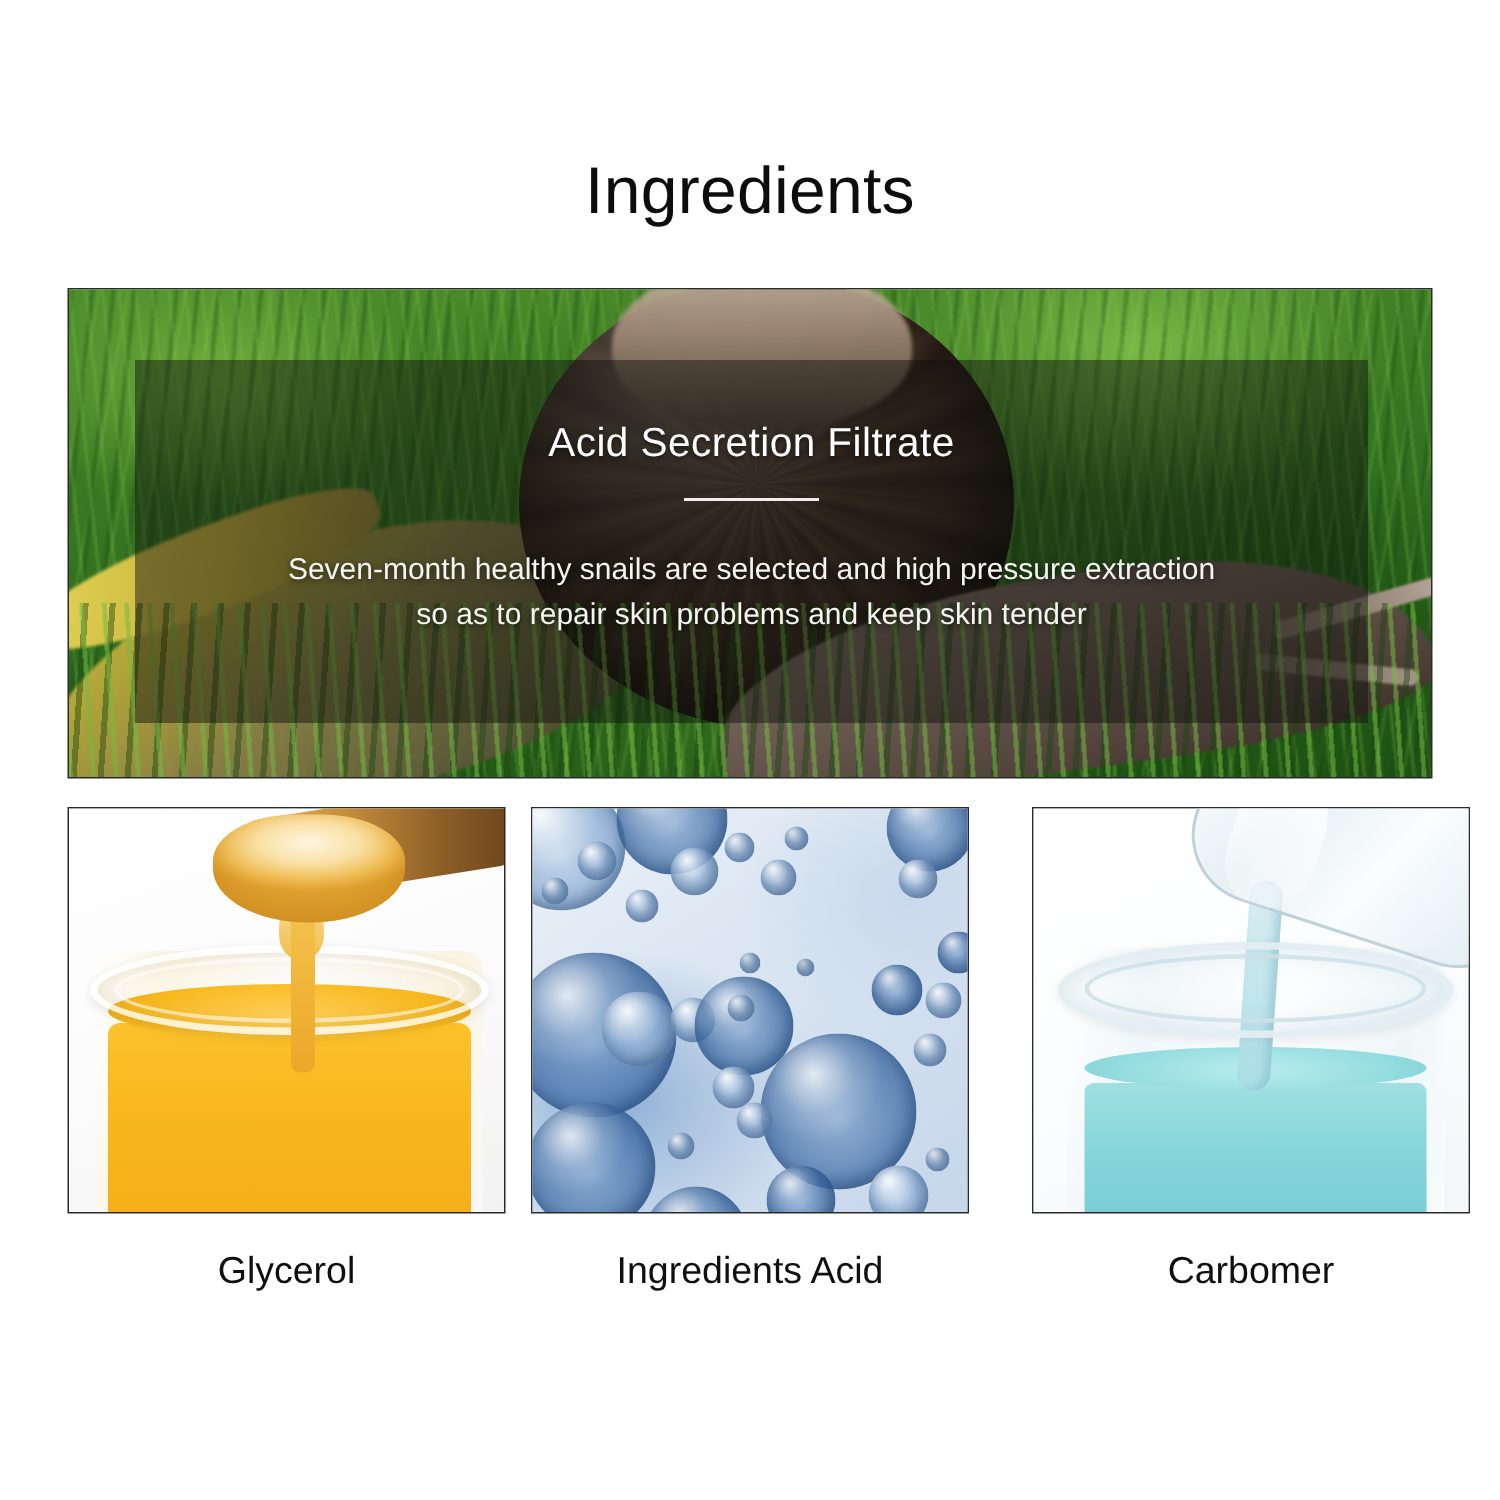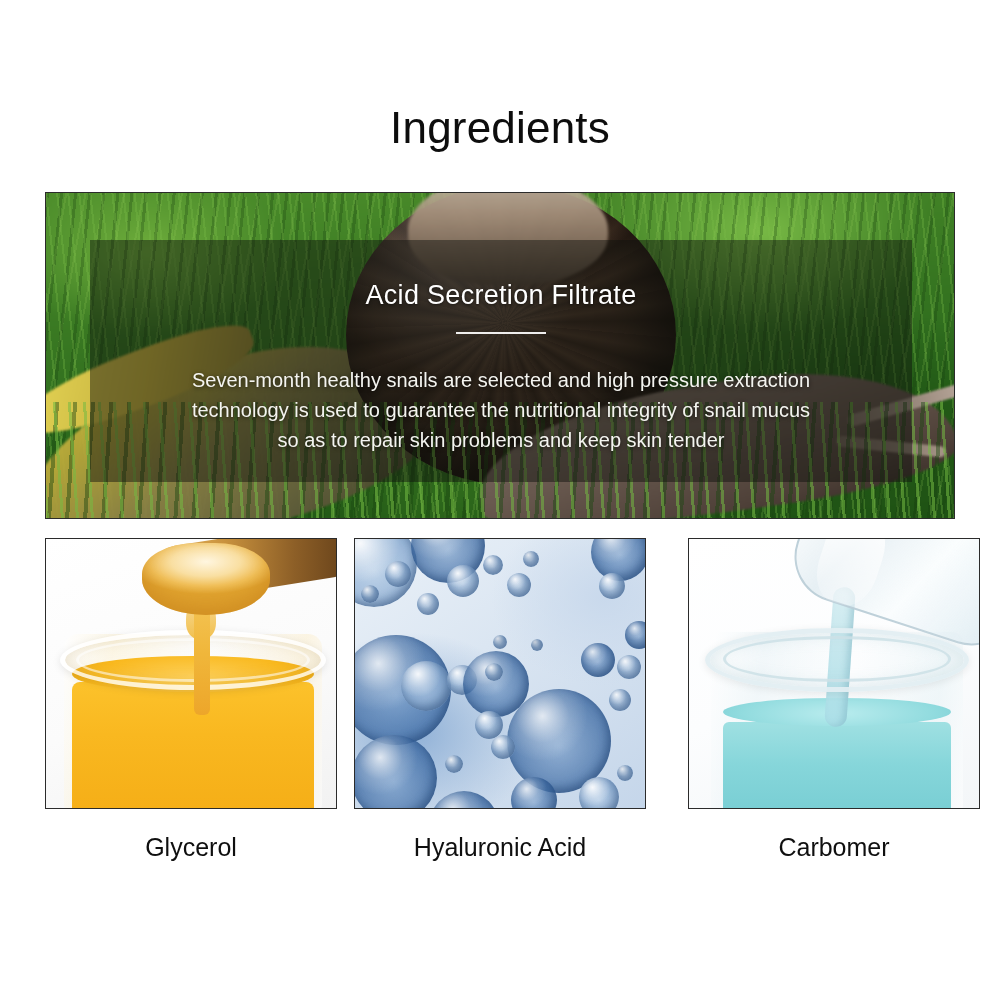--- a/index.html
+++ b/index.html
@@ -488,21 +488,20 @@
       <div class="snail-antenna-a"></div>
       <div class="snail-antenna-b"></div>
       <div class="grass-fore"></div>
     </div>
 
     <div class="hero-overlay">
       <div class="hero-heading">Acid Secretion Filtrate</div>
       <div class="hero-rule"></div>
       <div class="hero-body">
         <div>Seven-month healthy snails are selected and high pressure extraction</div>
-        <div>technology is used to guarantee the nutritional integrity of snail mucus</div>
         <div>so as to repair skin problems and keep skin tender</div>
       </div>
     </div>
 
   </div>
 
   <div class="cards">
 
     <div class="card">
       <div class="card-thumb">
@@ -548,21 +547,21 @@
         <div class="bub pale" style="left:254px;  top:150px;  width:22px;  height:22px;"></div>
         <div class="bub pale" style="left:120px;  top:172px;  width:28px;  height:28px;"></div>
         <div class="bub pale" style="left:136px;  top:196px;  width:24px;  height:24px;"></div>
         <div class="bub" style="left:-4px;   top:196px;  width:86px;  height:86px;"></div>
         <div class="bub pale" style="left:90px;   top:216px;  width:18px;  height:18px;"></div>
         <div class="bub" style="left:156px;  top:238px;  width:46px;  height:46px;"></div>
         <div class="bub" style="left:74px;   top:252px;  width:70px;  height:70px;"></div>
         <div class="bub pale" style="left:224px;  top:238px;  width:40px;  height:40px;"></div>
         <div class="bub pale" style="left:262px;  top:226px;  width:16px;  height:16px;"></div>
       </div>
-      <div class="card-label">Hyaluronic Acid</div>
+      <div class="card-label">Ingredients Acid</div>
     </div>
 
     <div class="card">
       <div class="card-thumb">
         <div class="carb-bg"></div>
         <div class="carb-jar"></div>
         <div class="carb-liquid"></div>
         <div class="carb-liquid-top"></div>
         <div class="pour-stream"></div>
         <div class="carb-rim"></div>

